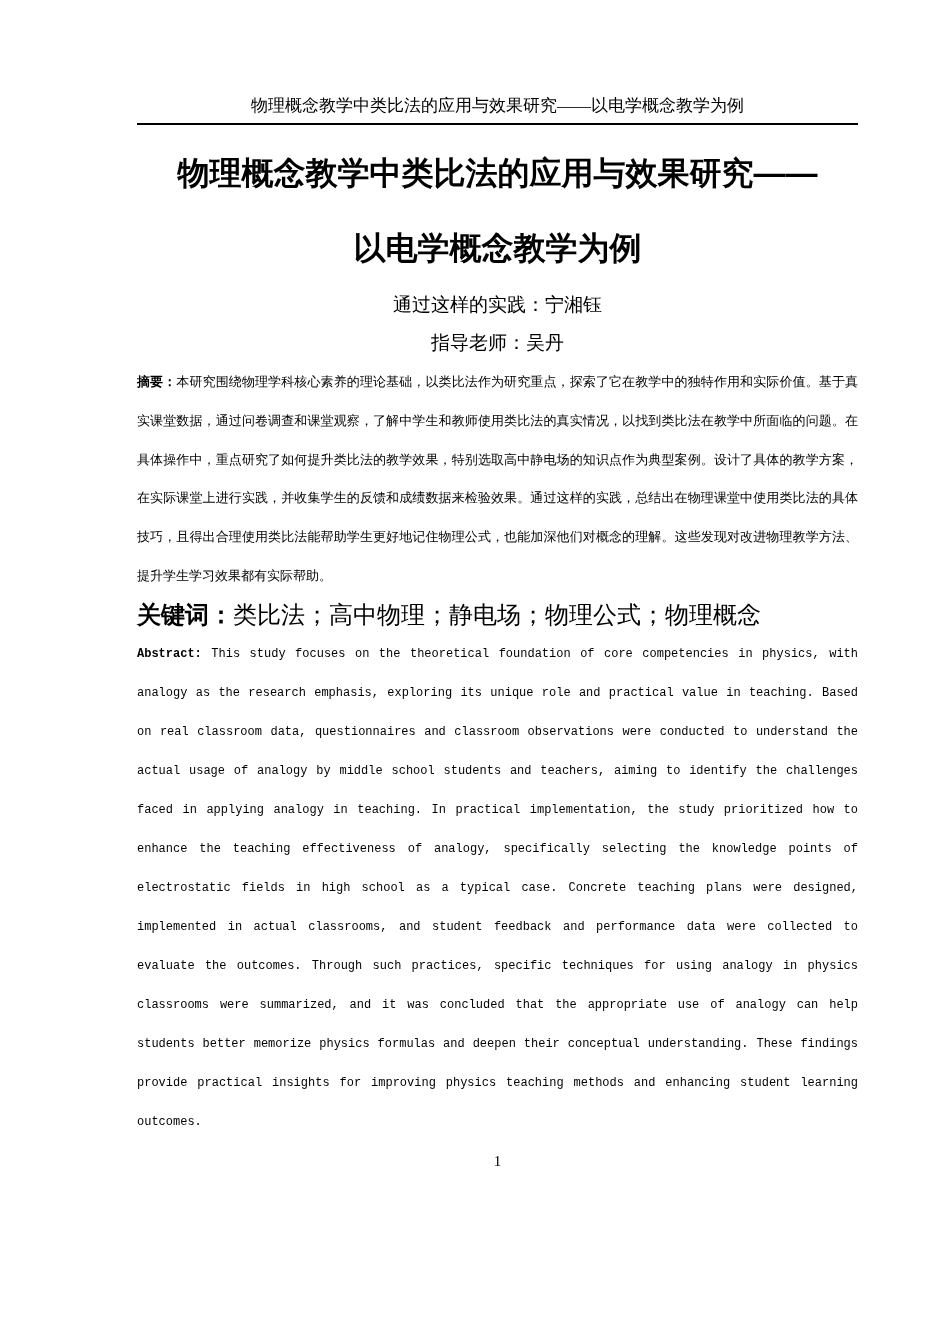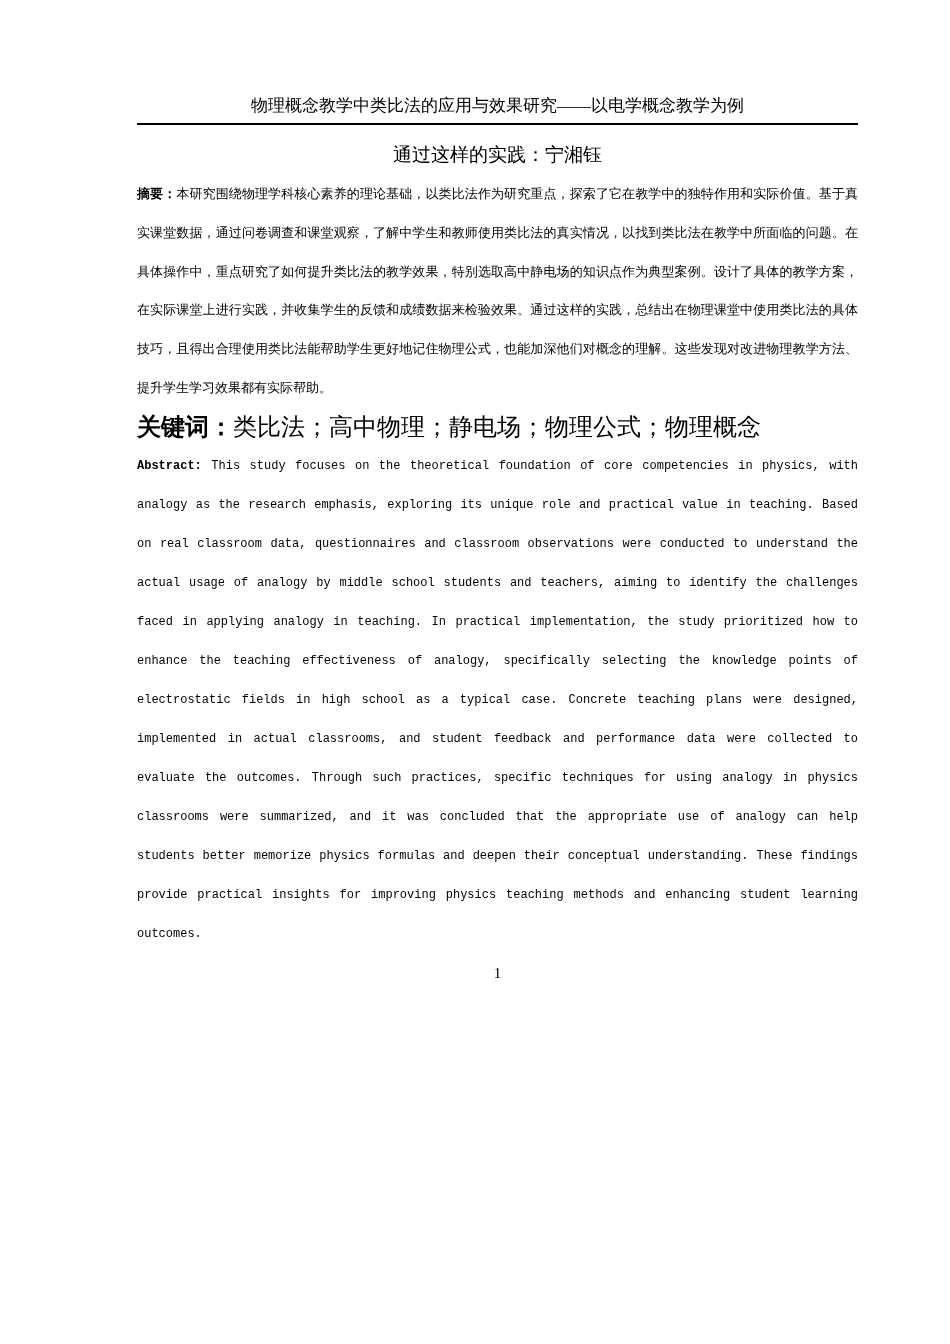--- a/index.html
+++ b/index.html
@@ -76,23 +76,26 @@
 <body>
 
 <div class="page">
 
   <header>
     <div class="running-head">物理概念教学中类比法的应用与效果研究——以电学概念教学为例</div>
     <div class="header-rule"></div>
   </header>
 
   <h1 class="title">
+    <span class="title-line">物理概念教学中类比法的应用与效果研究——</span>
+    <span class="title-line">以电学概念教学为例</span>
   </h1>
 
   <div class="byline">通过这样的实践：宁湘钰</div>
+  <div class="byline">指导老师：吴丹</div>
 
   <p class="abstract-zh"><span class="bold-label">摘要：</span><span>本研究围绕物理学科核心素养的理论基础，以类比法作为研究重点，探索了它在教学中的独特作用和实际价值。基于真实课堂数据，通过问卷调查和课堂观察，了解中学生和教师使用类比法的真实情况，以找到类比法在教学中所面临的问题。在具体操作中，重点研究了如何提升类比法的教学效果，特别选取高中静电场的知识点作为典型案例。设计了具体的教学方案，在实际课堂上进行实践，并收集学生的反馈和成绩数据来检验效果。通过这样的实践，总结出在物理课堂中使用类比法的具体技巧，且得出合理使用类比法能帮助学生更好地记住物理公式，也能加深他们对概念的理解。这些发现对改进物理教学方法、提升学生学习效果都有实际帮助。</span></p>
 
   <p class="keywords"><span class="bold-label">关键词：</span><span>类比法；高中物理；静电场；物理公式；物理概念</span></p>
 
   <p class="abstract-en"><span class="bold-label">Abstract:</span> <span>This study focuses on the theoretical foundation of core competencies in physics, with analogy as the research emphasis, exploring its unique role and practical value in teaching. Based on real classroom data, questionnaires and classroom observations were conducted to understand the actual usage of analogy by middle school students and teachers, aiming to identify the challenges faced in applying analogy in teaching. In practical implementation, the study prioritized how to enhance the teaching effectiveness of analogy, specifically selecting the knowledge points of electrostatic fields in high school as a typical case. Concrete teaching plans were designed, implemented in actual classrooms, and student feedback and performance data were collected to evaluate the outcomes. Through such practices, specific techniques for using analogy in physics classrooms were summarized, and it was concluded that the appropriate use of analogy can help students better memorize physics formulas and deepen their conceptual understanding. These findings provide practical insights for improving physics teaching methods and enhancing student learning outcomes.</span></p>
 
   <footer>
     <div class="page-number">1</div>
   </footer>

